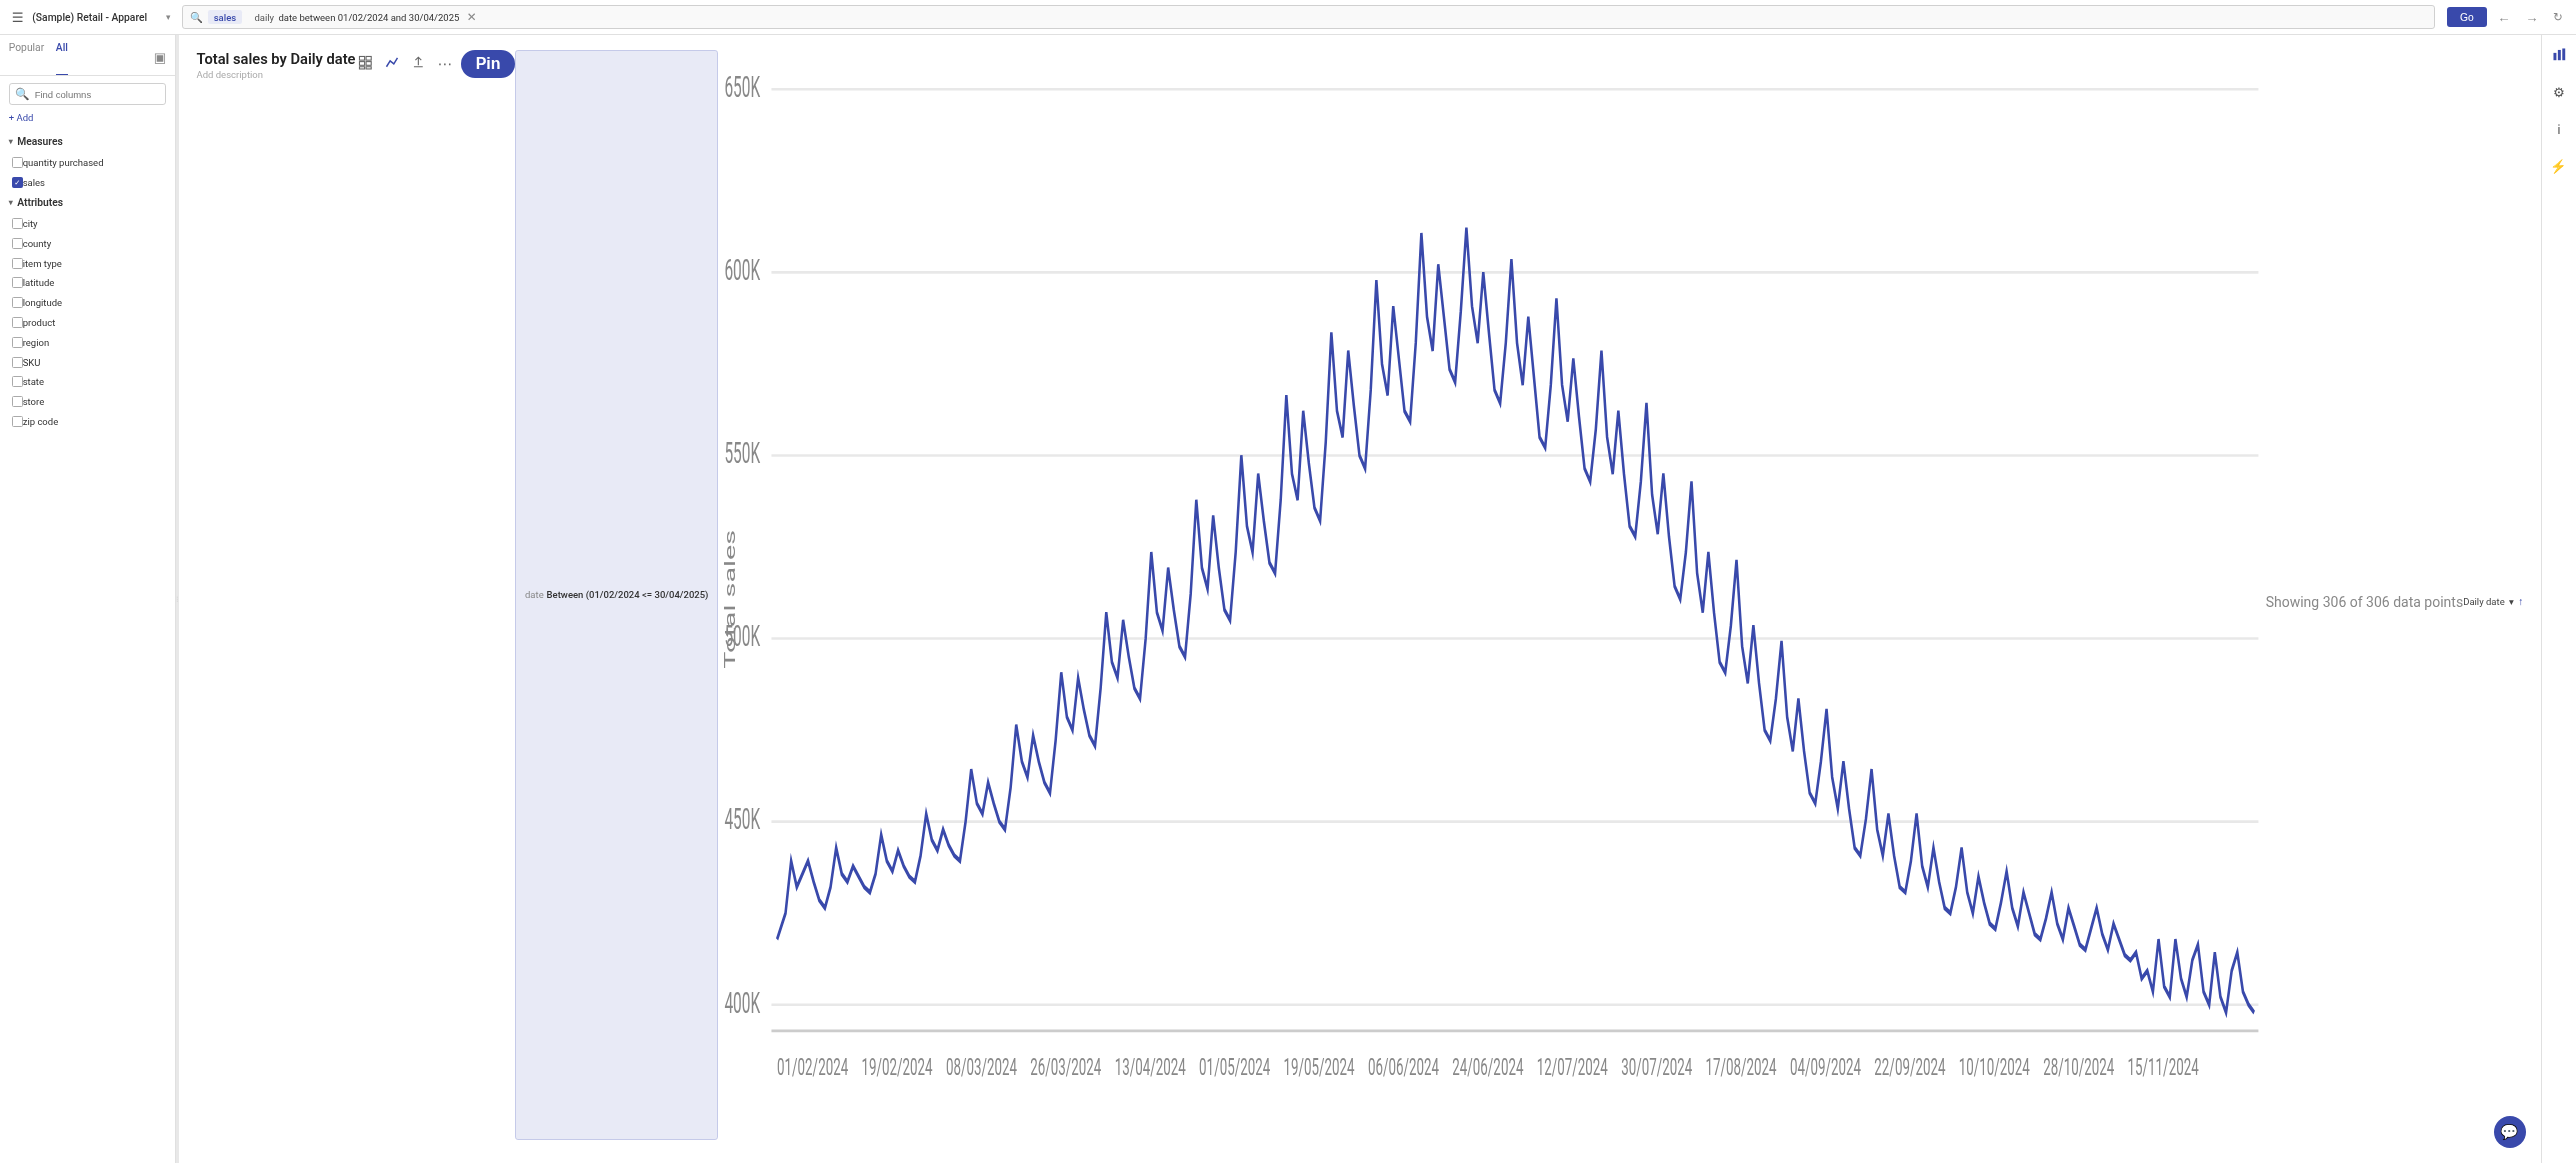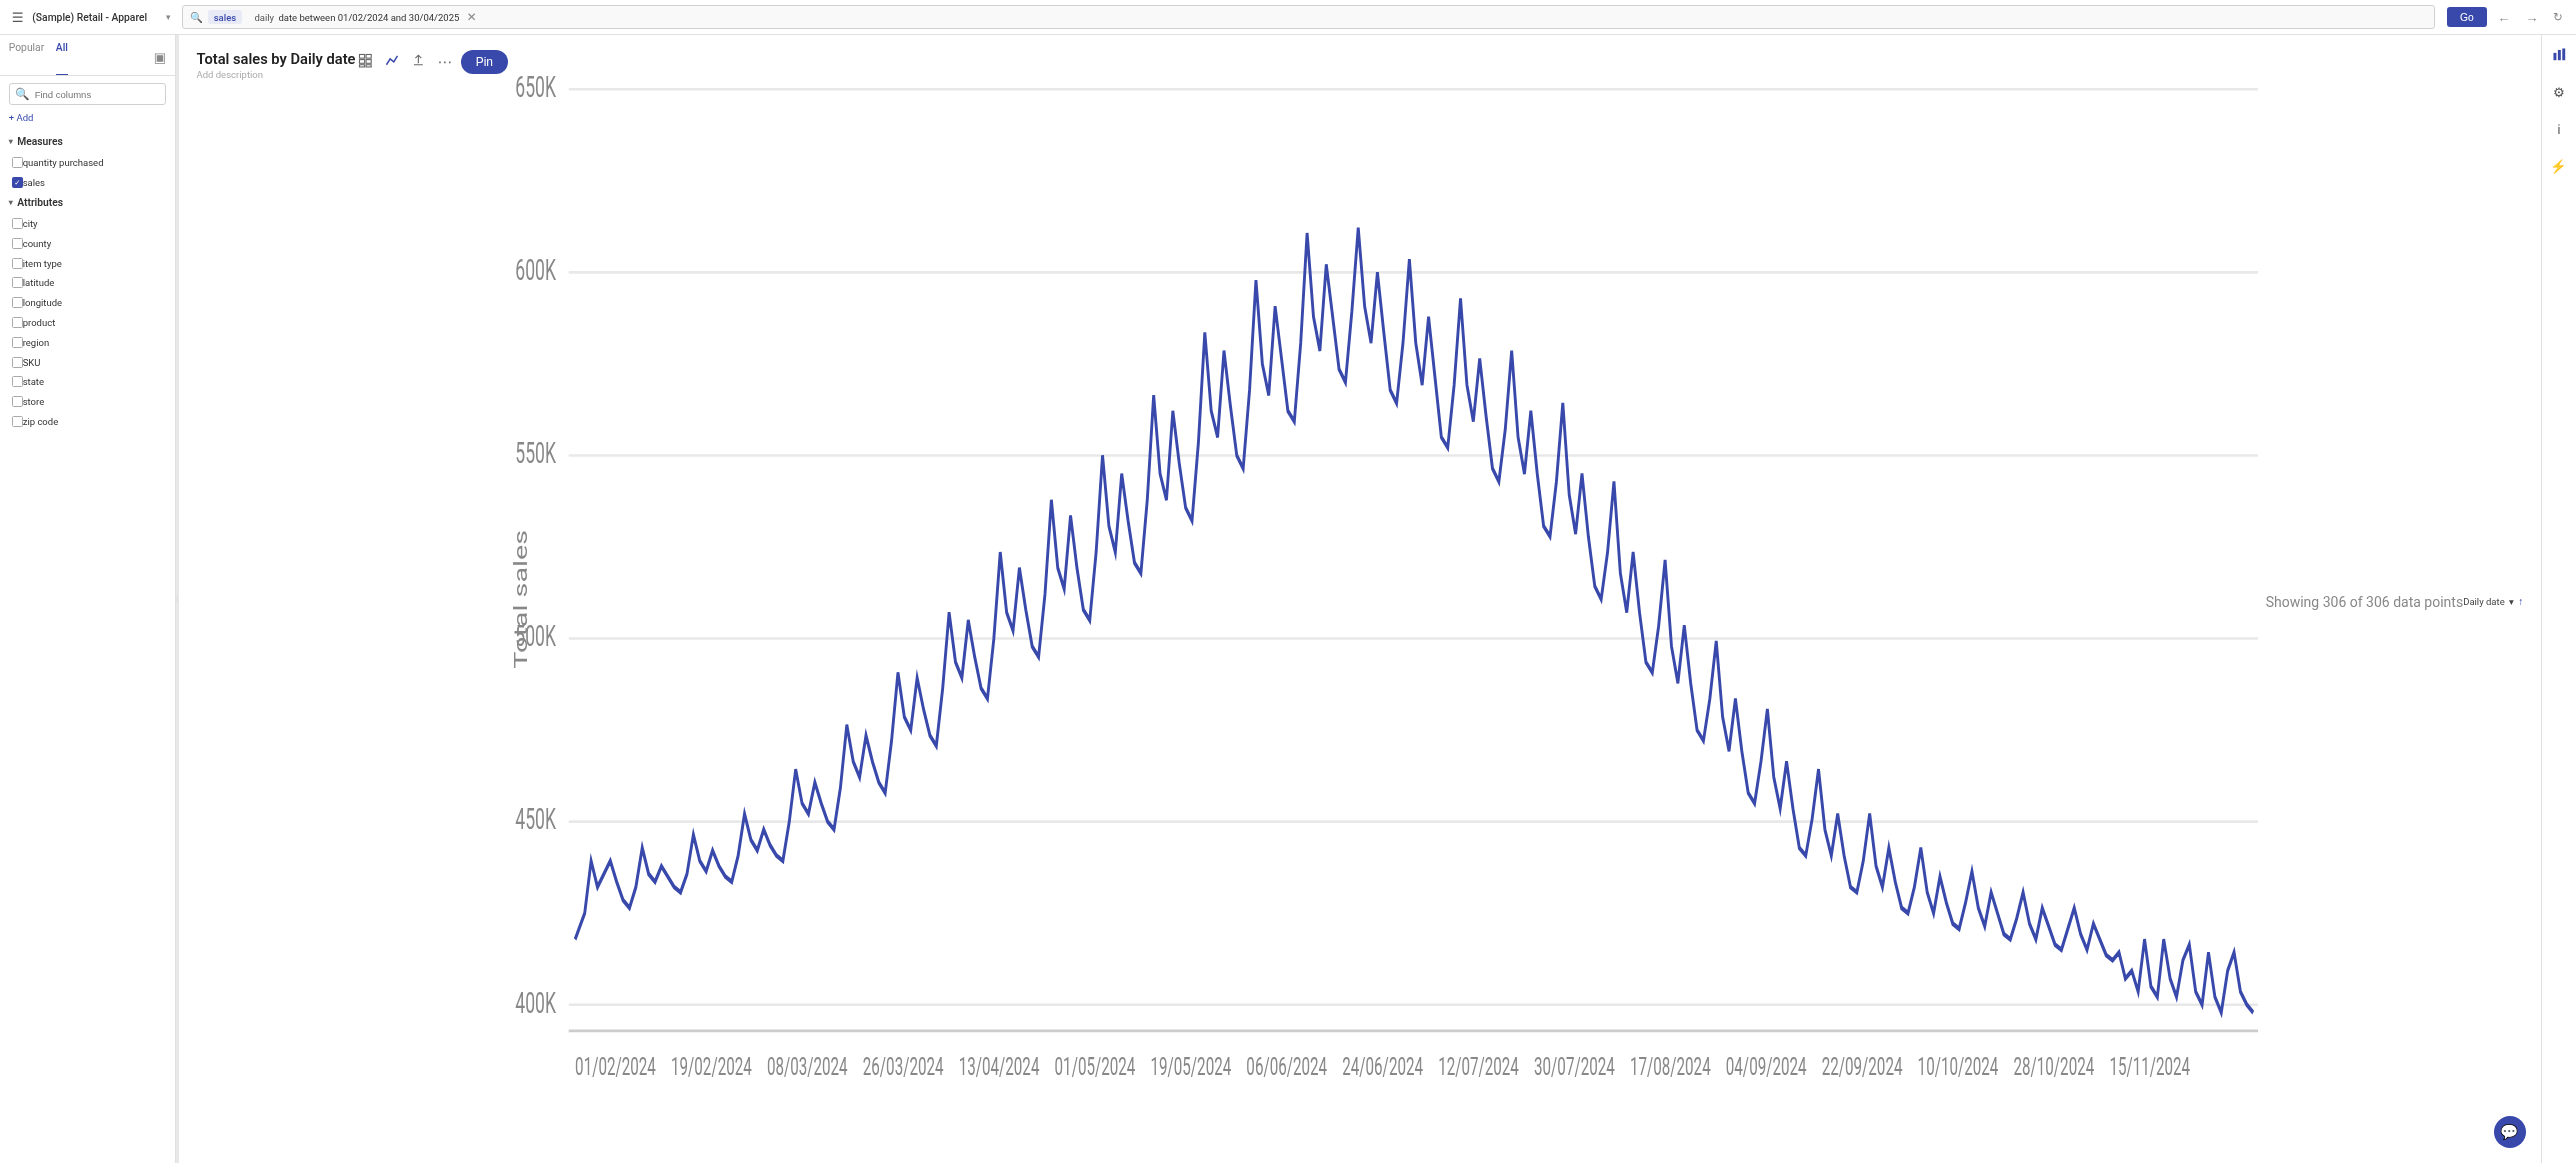--- a/index.html
+++ b/index.html
@@ -89,21 +89,21 @@
     
     .chart-area { flex: 1; display: flex; flex-direction: row; padding: 14.7px 17.6px; overflow: hidden; }
     .chart-header { display: flex; align-items: flex-start; justify-content: space-between; margin-bottom: 5.9px; }
     .chart-title-block {}
     .chart-title { font-size: 14.7px; font-weight: 600; color: #222; }
     .chart-subtitle { font-size: 9.5px; color: #aaa; margin-top: 1.5px; cursor: pointer; }
     .chart-actions { display: flex; align-items: center; gap: 5.9px; }
     .chart-action-btn { background: none; border: none; color: #666; cursor: pointer; font-size: 13.2px; padding: 2.9px; }
     .pin-btn {
       background: #3949ab; color: #fff; border: none; border-radius: 14.7px;
-      padding: 5.1px 14.7px; font-size: 12px; cursor: pointer; font-weight: 400; text-align: center;
+      padding: 5.1px 14.7px; font-size: 16px; cursor: pointer; font-weight: 700; text-align: center;
     }
     .filter-chip {
       display: inline-flex; align-items: center; gap: 2.9px;
       background: #e8eaf6; border: 0.7px solid #c5cae9; border-radius: 2.9px;
       padding: 2.9px 8.8px; font-size: 9.5px; color: #333; margin-bottom: 8.8px;
     }
     .filter-chip-label { font-weight: 400; color: #888; }
     .filter-chip-value { font-weight: 500; color: #333; }
 
     .chart-wrapper { flex: 1; position: relative; min-height: 0; }
@@ -253,20 +253,24 @@
                 <path d="M10 3v11M6 7l4-4 4 4M4 16h12" fill="none" stroke="#666" stroke-width="1.5"></path>
               </svg>
           </button>
           <button class="chart-action-btn">
             <span style="font-size:14.7px; color:#666;">⋯</span>
           </button>
           <button class="pin-btn">Pin</button>
         </div>
       </div>
 
+      <div class="filter-chip">
+        <span class="filter-chip-label">date</span>
+        <span class="filter-chip-value">Between (01/02/2024 &lt;= 30/04/2025)</span>
+      </div>
 
       <div class="chart-wrapper">
         <svg class="chart" viewBox="0 0 1100 420" preserveAspectRatio="none">
 
           <text x="30" y="18" font-size="11" fill="#888" text-anchor="end">650K</text>
           <text x="30" y="88" font-size="11" fill="#888" text-anchor="end">600K</text>
           <text x="30" y="158" font-size="11" fill="#888" text-anchor="end">550K</text>
           <text x="30" y="228" font-size="11" fill="#888" text-anchor="end">500K</text>
           <text x="30" y="298" font-size="11" fill="#888" text-anchor="end">450K</text>
           <text x="30" y="368" font-size="11" fill="#888" text-anchor="end">400K</text>

